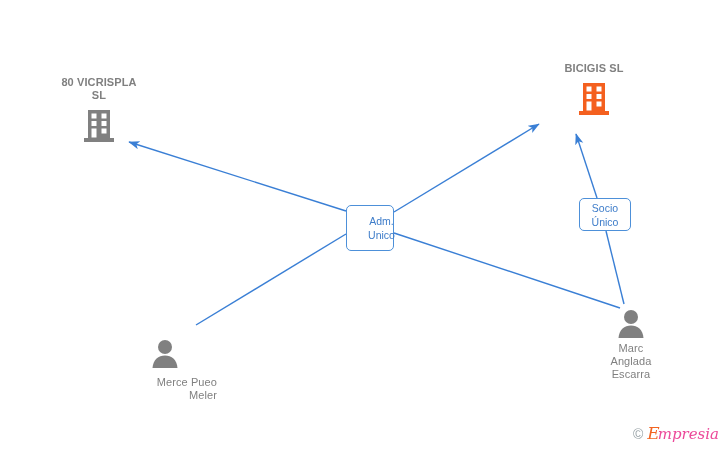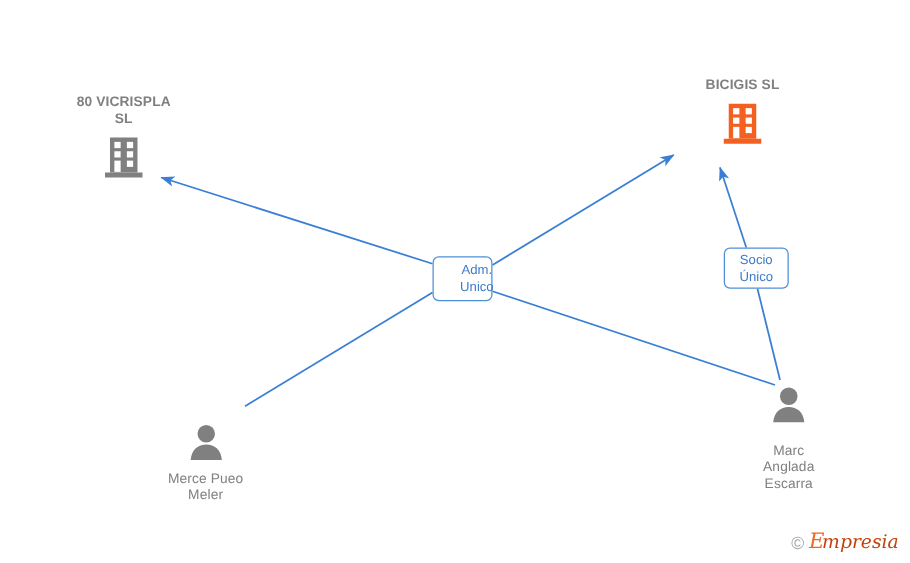--- a/index.html
+++ b/index.html
@@ -72,21 +72,21 @@
     color: #9aa4a8;
     font-size: 14px;
   }
   .wm-e {
     color: #f26522;
     font-family: "DejaVu Serif", serif;
     font-style: italic;
     font-size: 17px;
   }
   .wm-rest {
-    color: #c2410c;
+    color: #ec4899;
     font-family: "DejaVu Serif", serif;
     font-style: italic;
     font-size: 15px;
     margin-left: -2px;
   }
 </style>
 </head>
 <body>
 
 <div id="canvas">
@@ -140,37 +140,37 @@
     </span>
   </div>
 
   <div class="node" style="left:112px; top:338px; width:105px;">
     <span class="icon-wrap" style="display:inline-block;">
       <svg width="30" height="30" viewBox="0 0 30 30" xmlns="http://www.w3.org/2000/svg">
         <circle cx="15" cy="9" r="7" fill="#808080"></circle>
         <path d="M2.5,30 C3.2,21.5 8.4,17.5 15,17.5 C21.6,17.5 26.8,21.5 27.5,30 Z" fill="#808080"></path>
       </svg>
     </span>
-    <div class="node-label" style="margin-top:4px;">Merce Pueo
+    <div class="node-label" style="margin-top:4px;text-align:right;">Merce Pueo
 Meler</div>
   </div>
 
   <div class="node" style="left:592px; top:308px; width:78px;">
     <span class="icon-wrap" style="display:inline-block;">
       <svg width="30" height="30" viewBox="0 0 30 30" xmlns="http://www.w3.org/2000/svg">
         <circle cx="15" cy="9" r="7" fill="#808080"></circle>
         <path d="M2.5,30 C3.2,21.5 8.4,17.5 15,17.5 C21.6,17.5 26.8,21.5 27.5,30 Z" fill="#808080"></path>
       </svg>
     </span>
-    <div class="node-label" style="margin-top:12px;text-align:center;">Marc
+    <div class="node-label" style="margin-top:0;text-align:center;">Marc
 Anglada
 Escarra</div>
   </div>
 
-  <div class="rel-box" style="left:346px; top:205px; width:48px; height:36px;padding-left:27px;">
+  <div class="rel-box" style="left:346px; top:205px; width:48px; height:46px;padding-left:27px;">
     <span>Adm.
 Unico</span>
   </div>
 
   <div class="rel-box" style="left:579px; top:198px; width:52px; height:33px;">
     <span>Socio
 Único</span>
   </div>
 
   <div id="watermark">

